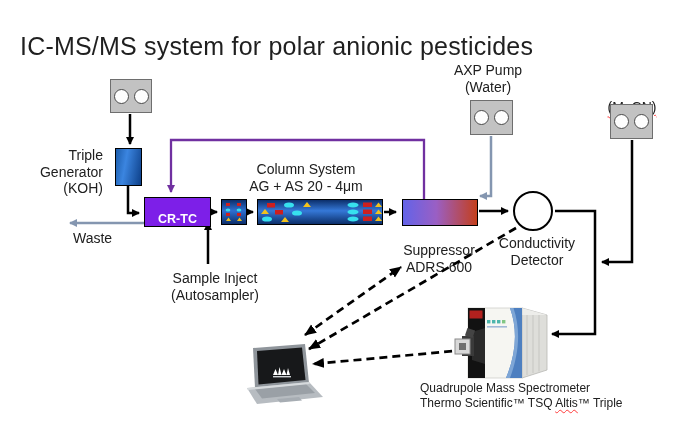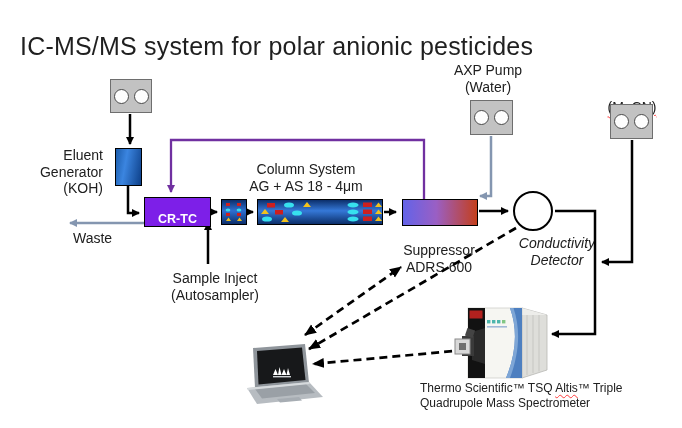--- a/index.html
+++ b/index.html
@@ -80,36 +80,36 @@
     <path d="M516,228 L309,349" stroke="#000" stroke-width="2.7" fill="none" stroke-dasharray="8 5" marker-end="url(#ah-big)"></path>
     <path d="M465,350 L313,364" stroke="#000" stroke-width="2.7" fill="none" stroke-dasharray="8 5" marker-end="url(#ah-big)"></path>
   </svg>
 
 
   <div class="box pumpbox" style="left:110px;top:79px;width:42px;height:34px;">
     <span class="eye"></span>
     <span class="eye"></span>
   </div>
 
-  <div class="lbl right" style="left:18px;top:147px;width:85px;">Eluent
+  <div class="lbl right" style="left:18px;top:147px;width:85px;">Triple
 Generator
 (KOH)</div>
   <div class="box" id="eluent-box" style="left:115px;top:148px;width:27px;height:38px;"></div>
 
   <div class="lbl" style="left:73px;top:230px;width:50px;">Waste</div>
 
   <div class="box" id="crtc-box" style="left:144px;top:197px;width:67px;height:30px;">
     <span>CR-TC</span>
   </div>
 
   <div class="lbl center" style="left:160px;top:270px;width:110px;">Sample Inject
 (Autosampler)</div>
 
   <div class="lbl center" style="left:236px;top:161px;width:140px;">Column System
-AG + AS 18 - 4μm</div>
+AG + AS 20 - 4μm</div>
 
   <svg class="box" style="left:221px;top:199px;" width="26" height="26" viewBox="0 0 26 26">
     <defs>
         <linearGradient id="gAG" x1="0" y1="0" x2="0" y2="1">
       <stop offset="0" stop-color="#0a2c66"></stop>
           <stop offset="0.45" stop-color="#2f6fd0"></stop>
           <stop offset="1" stop-color="#0a2c66"></stop>
     </linearGradient>
       </defs>
     <rect x="0.5" y="0.5" width="25" height="25" fill="url(#gAG)" stroke="#000"></rect>
@@ -153,21 +153,21 @@
       <path d="M118,15 l3.5,-4.5 3.5,4.5 Z" fill="#f2c21c"></path>
       <path d="M118,22 l3.5,-4.5 3.5,4.5 Z" fill="#f2c21c"></path>
     </g>
   </svg>
 
   <div class="box" id="suppressor-box" style="left:402px;top:199px;width:76px;height:27px;"></div>
   <div class="lbl center" style="left:389px;top:229px;width:100px;margin-top:13px;">Suppressor
 ADRS 600</div>
 
   <div class="box" id="detector-circle" style="left:513px;top:191px;width:40px;height:40px;"></div>
-  <div class="lbl center" style="left:502px;top:235px;width:110px;font-style:italic;">Conductivity
+  <div class="lbl center" style="left:482px;top:235px;width:110px;">Conductivity
 Detector</div>
 
   <div class="lbl center" style="left:438px;top:62px;width:100px;">AXP Pump
 (Water)</div>
   <div class="box pumpbox" style="left:470px;top:100px;width:43px;height:35px;">
     <span class="eye"></span>
     <span class="eye"></span>
   </div>
 
   <div class="lbl center" style="left:572px;top:66px;width:120px;"><br>
@@ -206,17 +206,17 @@
     <rect x="50" y="22" width="3.4" height="3.4" fill="#81c784"></rect>
     <rect x="35" y="28" width="20" height="1.6" fill="#9fb8d8"></rect>
     <polygon points="20,34 33,30 33,66 20,62" fill="#2a2a2a"></polygon>
     <rect x="10" y="38" width="12" height="20" fill="#3a3a3a"></rect>
     <rect x="3" y="41" width="15" height="15" fill="#d9d9d9" stroke="#8a8a8a" stroke-width="1"></rect>
     <rect x="7" y="45" width="7" height="7" fill="#6f6f6f"></rect>
     <rect x="14" y="31" width="8" height="8" fill="#444" transform="rotate(18 18 35)"></rect>
   </svg>
 
   <div class="mslabel" style="left:420px;top:381px;">
+    <div>Quadrupole Mass Spectrometer</div>
     <div><span>Thermo Scientific™ TSQ </span><span class="wavy">Altis</span><span>™ Triple</span></div>
-    <div>Quadrupole Mass Spectrometer</div>
   </div>
 
 </div>
 
 </body></html>

